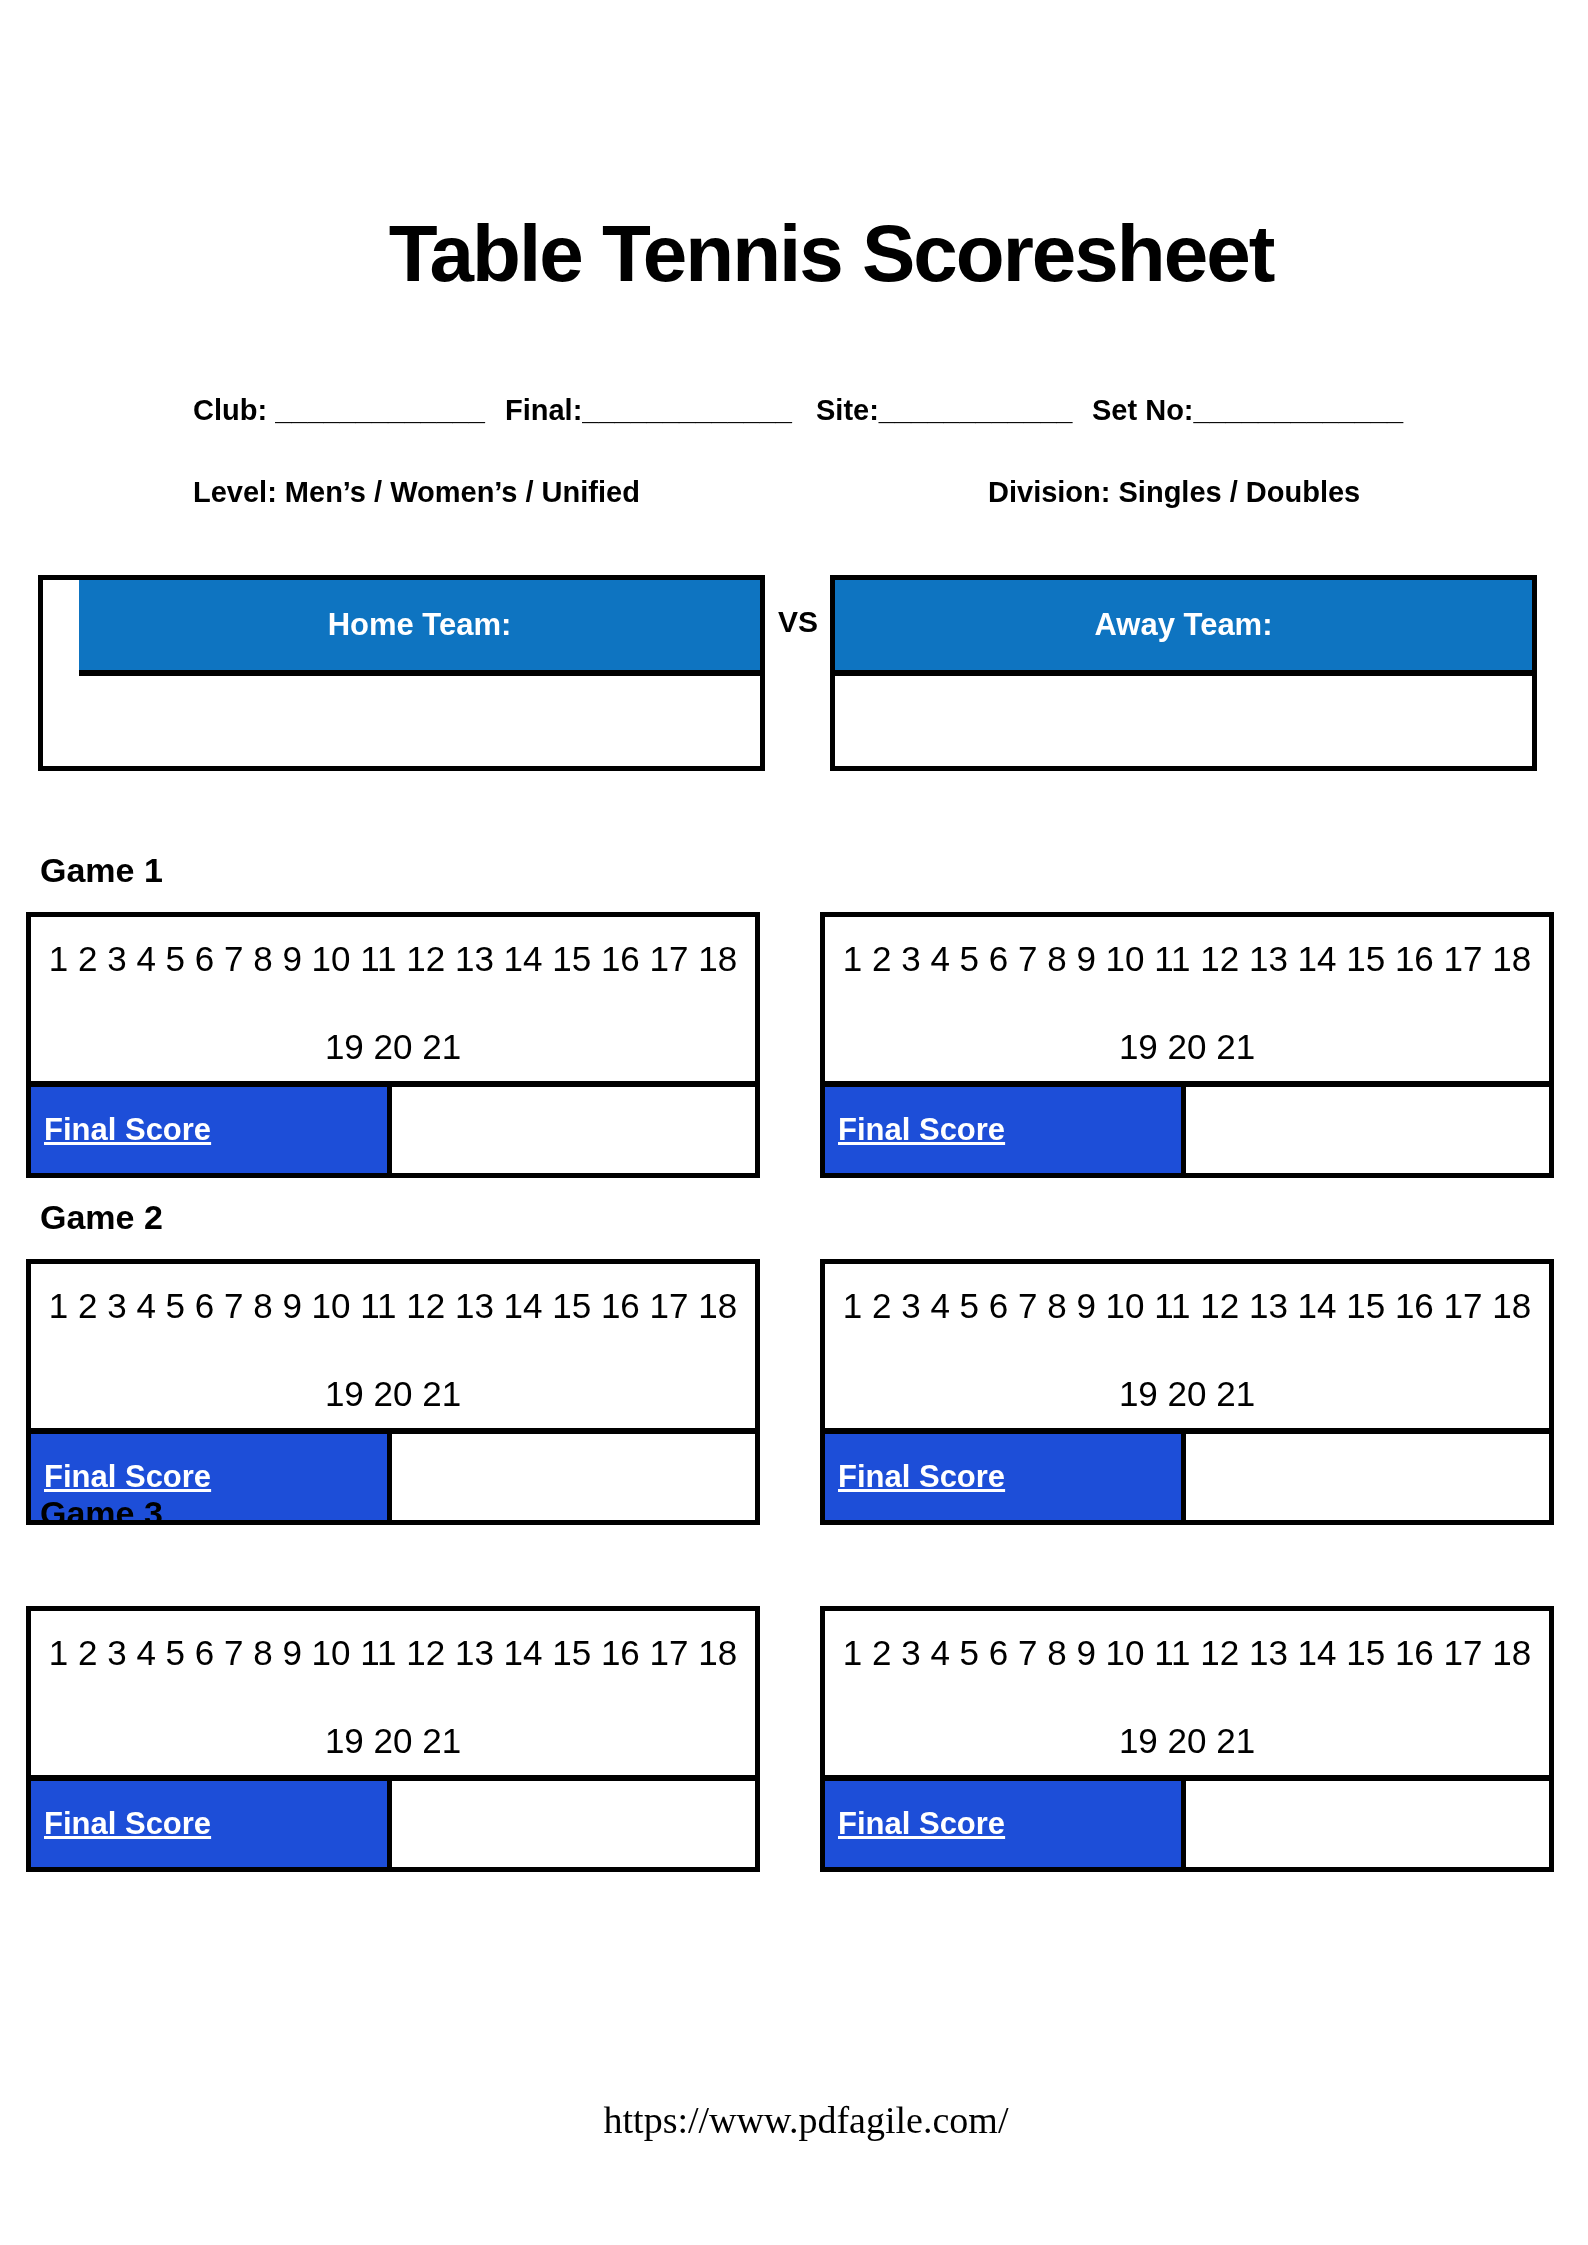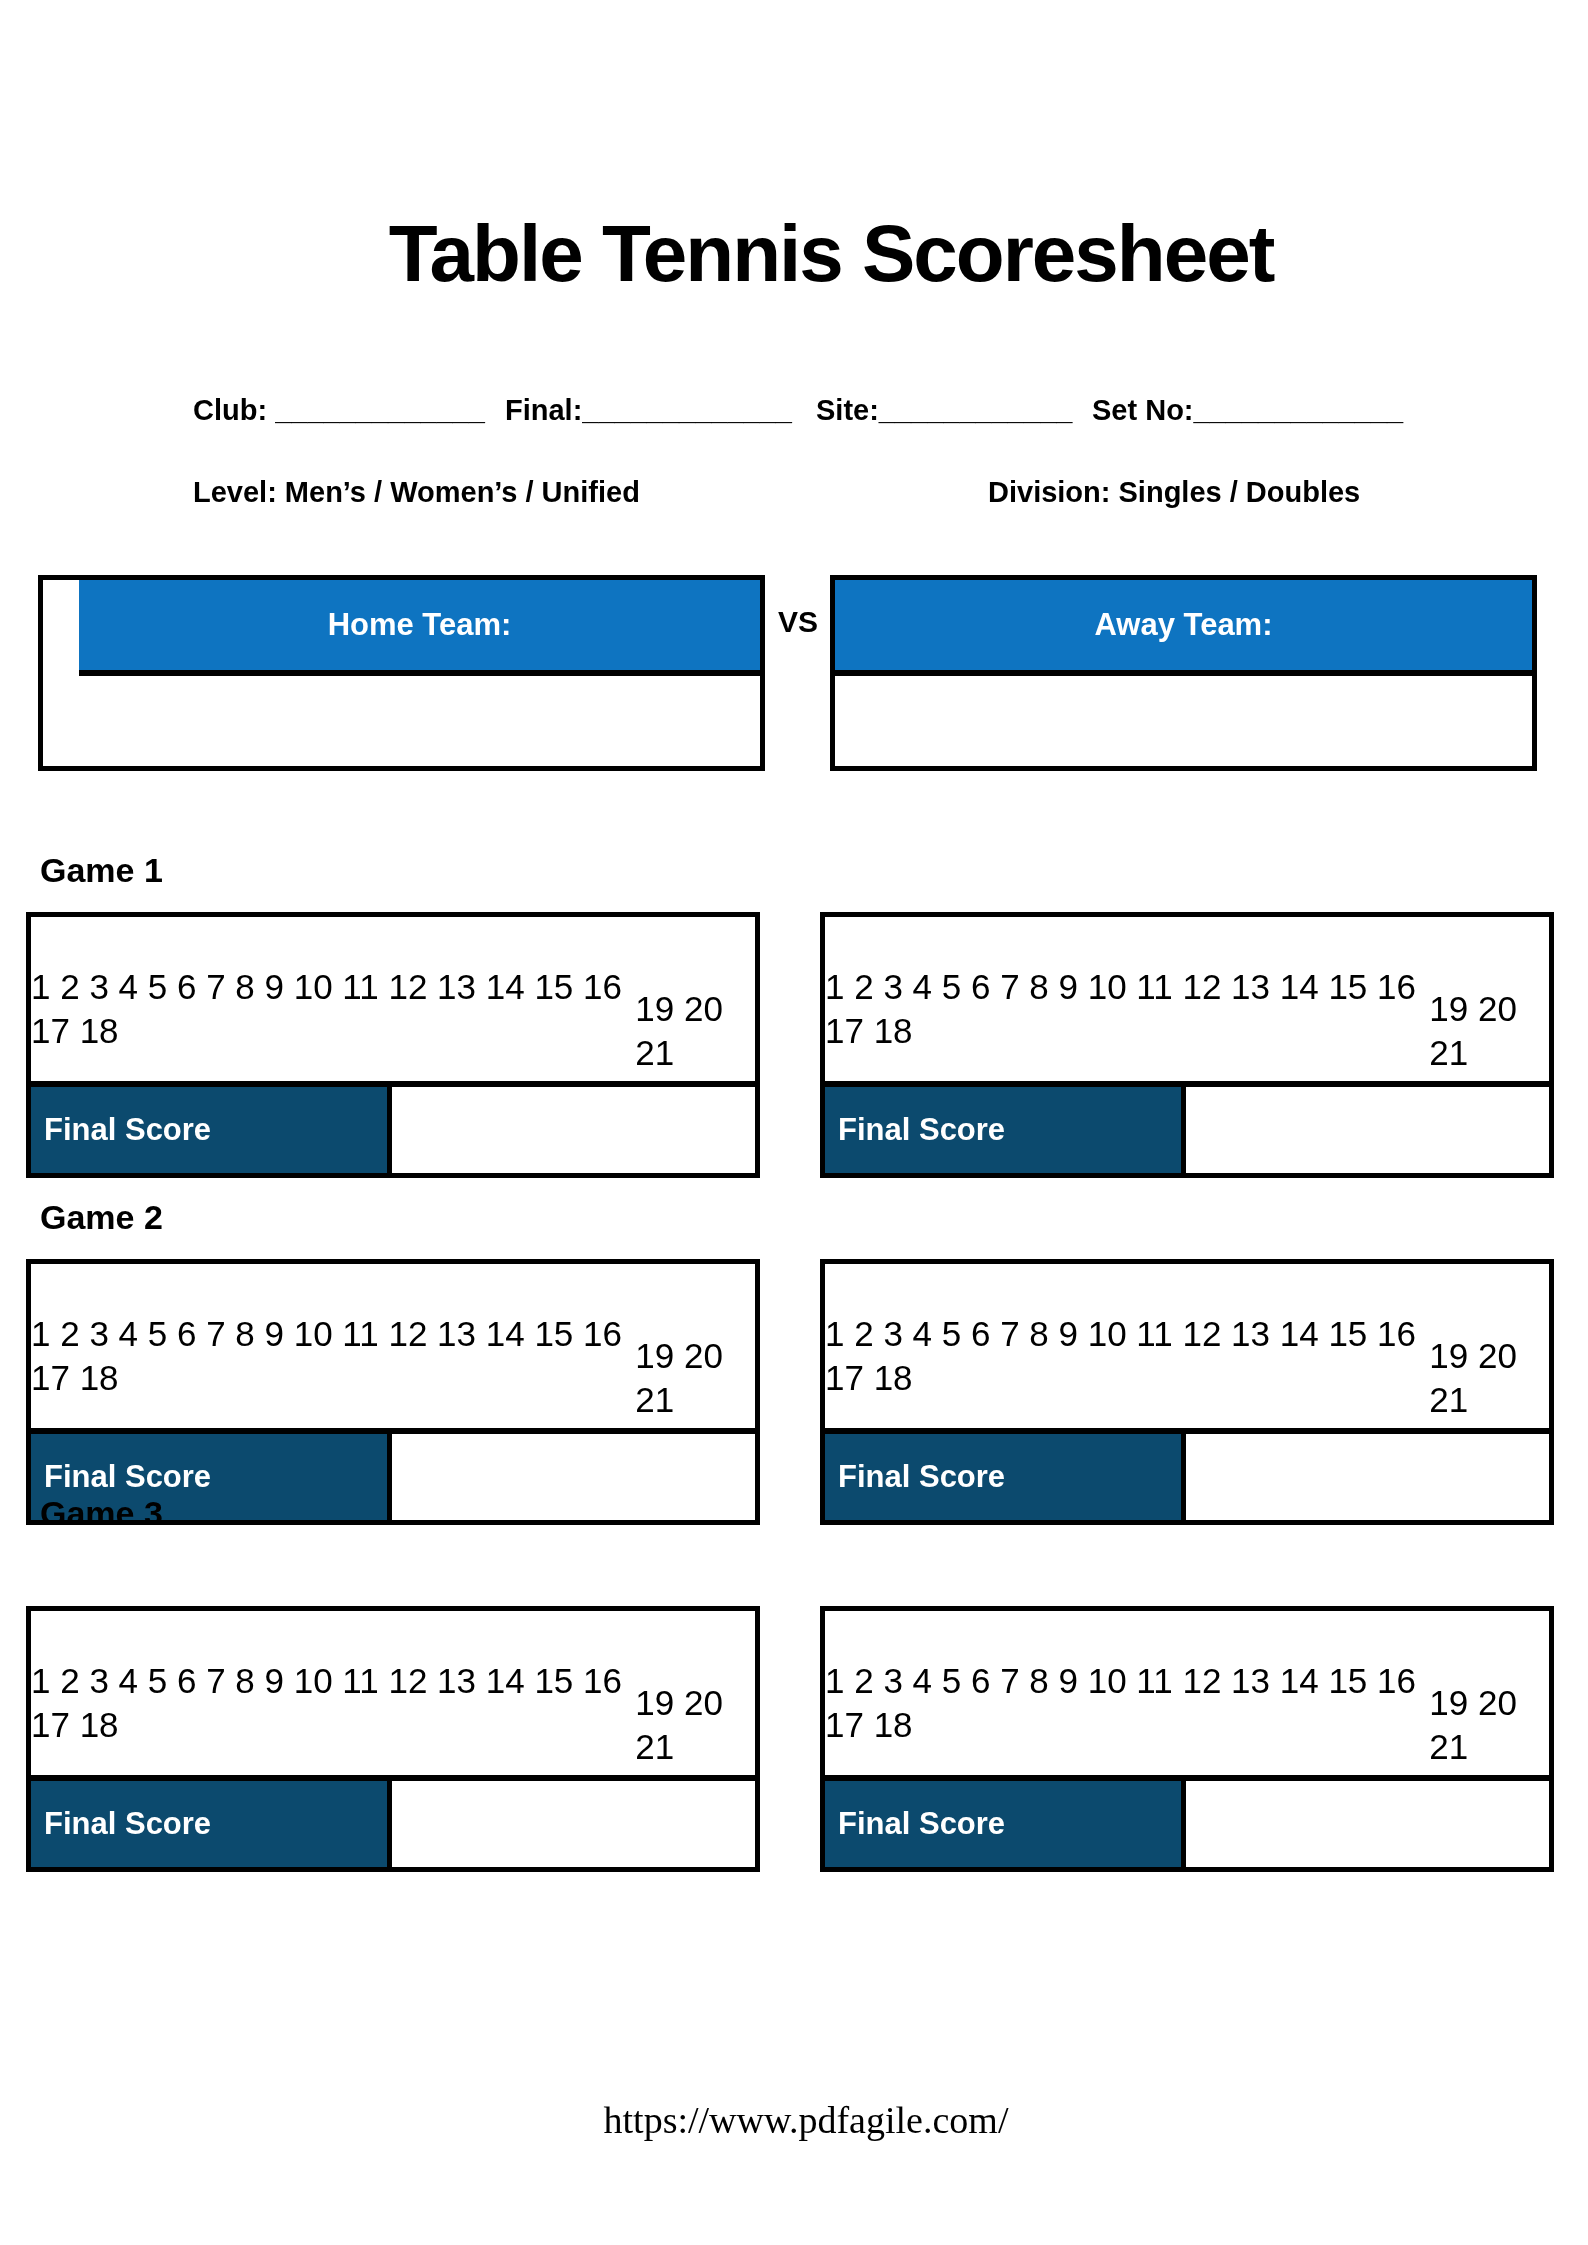--- a/index.html
+++ b/index.html
@@ -42,30 +42,30 @@
 
   .game-box {
     position:absolute; width:734px; height:266px; box-sizing:border-box;
     border:5px solid #000; display:flex; flex-direction:column; background:#fff;
   }
   .gb-1 {top:912px;} .gb-2 {top:1259px;} .gb-3 {top:1606px;}
   .gb-l {left:26px;} .gb-r {left:820px;}
 
   .points {
     flex:1; border-bottom:6px solid #000; box-sizing:border-box;
-    display:flex; flex-direction:row; align-items:center;
+    display:flex; flex-direction:column; align-items:center;
     font-size:35px; padding-top:20px; line-height:44px;
   }
   .points .line2 {margin-top:44px;}
 
   .final-row {height:86px; display:flex;}
   .final-cell {
     width:361px; box-sizing:border-box; border-right:5px solid #000;
-    background:#0c4a6e; color:#fff; font-weight:bold; font-size:31px;
-    display:flex; align-items:center; padding-left:13px;
+    background:#1d4ed8; color:#fff; font-weight:bold; font-size:31px;
+    display:flex; align-items:center; padding-left:13px;text-decoration:underline;
   }
   .final-blank {flex:1; background:#fff;}
 
   .footer {
     position:absolute; top:2098px; left:0; width:100%; text-align:center;
     font-family:"Liberation Serif", serif; font-size:38px;padding-left:12px;
   }
 </style>
 </head>
 <body>

